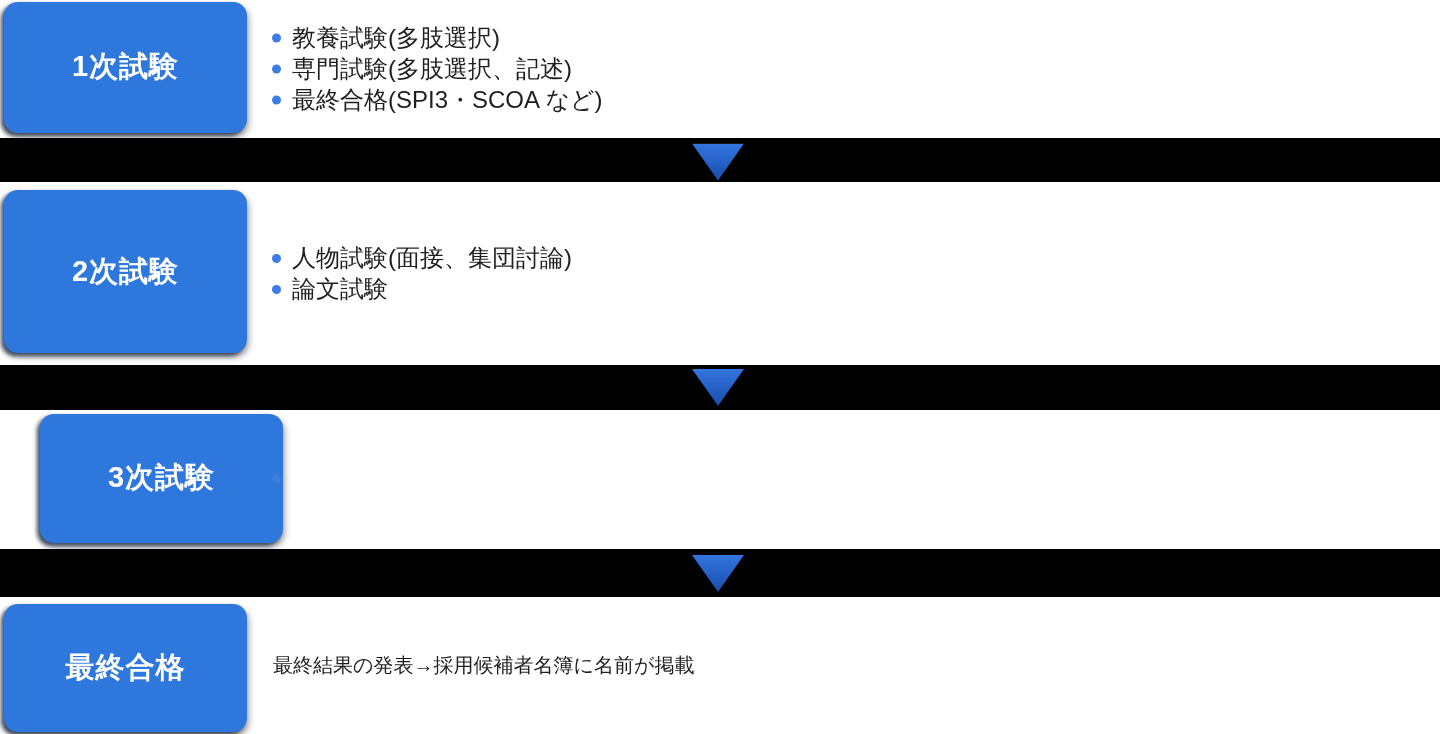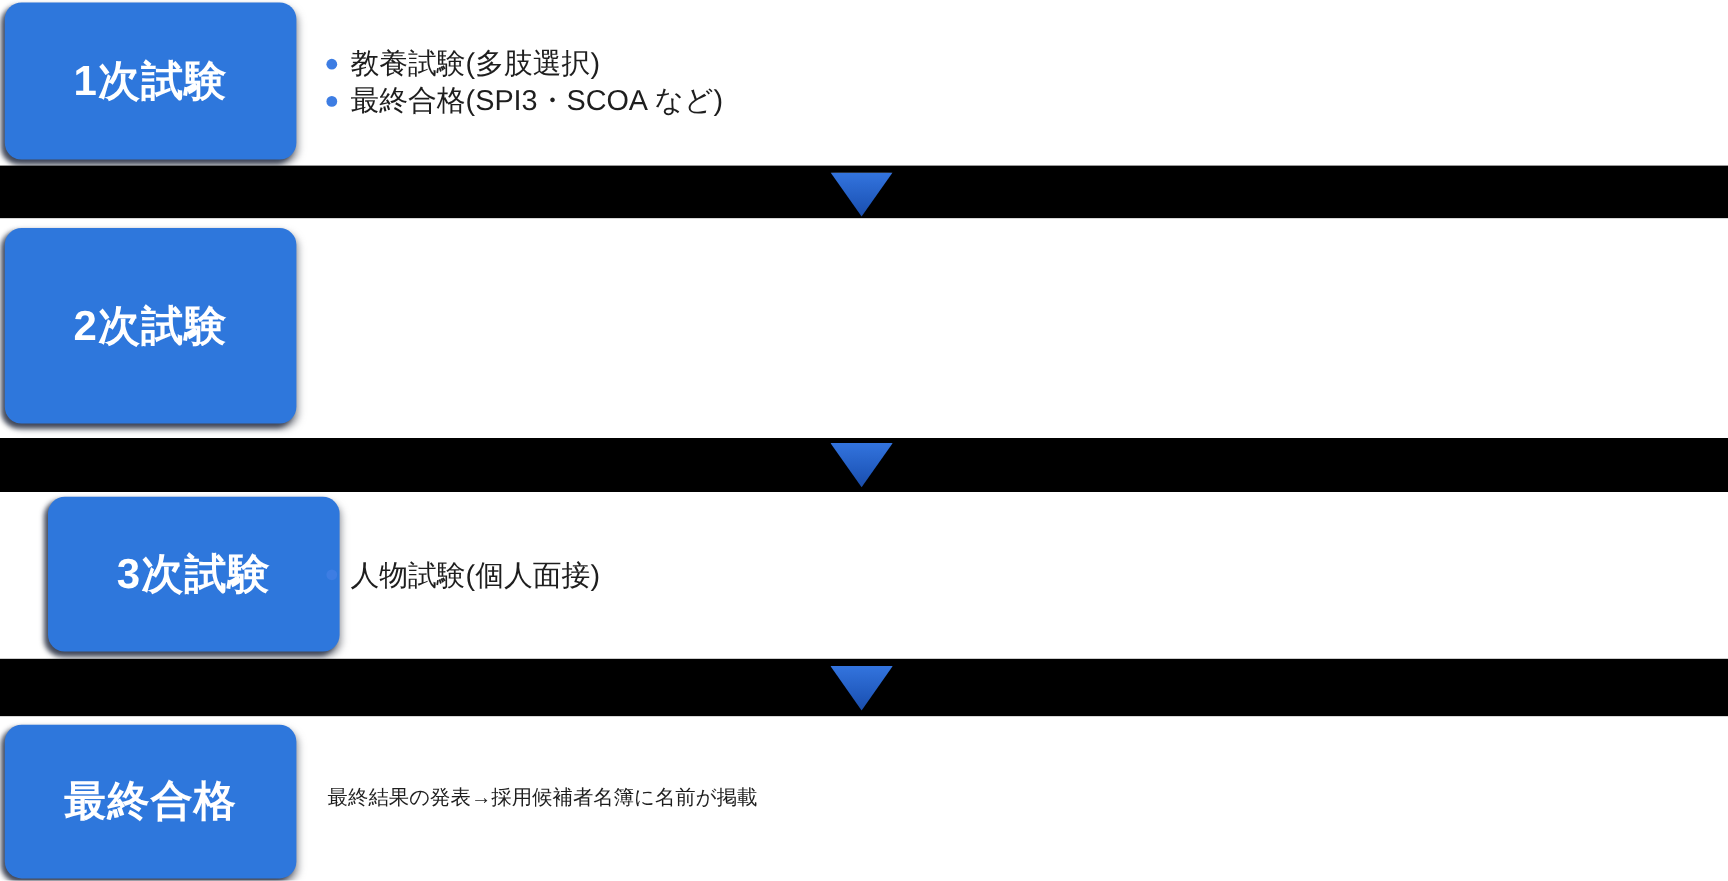--- a/index.html
+++ b/index.html
@@ -27,21 +27,21 @@
   .stage-box {
     position: absolute;
     left: 4px;
     width: 243px;
     border-radius: 14px;
     background: #2E77DC;
     color: #ffffff;
     display: flex;
     align-items: center;
     justify-content: center;
-    font-size: 35px;
+    font-size: 29px;
     font-weight: 700;
     letter-spacing: 1px;
     box-shadow: -3px 3px 4px rgba(44, 52, 72, 0.85),
                  2px 4px 6px rgba(95, 99, 108, 0.55);
   }
   .row-1 .stage-box { top: 2px; bottom: 5px; }
   .row-2 .stage-box { top: 8px; bottom: 12px; }
   .row-3 .stage-box { top: 4px; bottom: 6px; margin-left: 36px; }
   .row-4 .stage-box { top: 7px; bottom: 2px; text-align: right; }
 
@@ -66,21 +66,21 @@
     width: 9px;
     height: 9px;
     border-radius: 50%;
     background: #3D7DE3;
     margin-right: 11px;
   }
   .plain-lines { left: 273px; }
   .plain-lines .text-line {
     height: 32px;
     line-height: 32px;
-    font-size: 17px;
+    font-size: 20px;
     color: #1E1E1E;
     white-space: nowrap;
   }
 
   
   .band { position: relative; background: #000000; }
   .band-1 { height: 47px; }
   .band-2 { height: 47px; }
   .band-3 { height: 50px; }
   .down-arrow {
@@ -106,49 +106,64 @@
       <span>1次試験</span>
     </div>
     <div class="row-content">
       <ul class="bullet-list">
         <li>
           <span class="bullet-dot"></span>
           <span>教養試験(多肢選択)</span>
         </li>
         <li>
           <span class="bullet-dot"></span>
+          <span>専門試験(多肢選択、記述)</span>
+        </li>
+        <li>
+          <span class="bullet-dot"></span>
           <span>最終合格(SPI3・SCOA など)</span>
         </li>
       </ul>
     </div>
   </div>
 
   <div class="band band-1">
     <div class="down-arrow"></div>
   </div>
 
   <div class="flow-row row-2">
     <div class="stage-box">
       <span>2次試験</span>
+    </div>
+    <div class="row-content">
+      <ul class="bullet-list">
+        <li>
+          <span class="bullet-dot"></span>
+          <span>人物試験(面接、集団討論)</span>
+        </li>
+        <li>
+          <span class="bullet-dot"></span>
+          <span>論文試験</span>
+        </li>
+      </ul>
     </div>
   </div>
 
   <div class="band band-2">
     <div class="down-arrow"></div>
   </div>
 
   <div class="flow-row row-3">
     <div class="stage-box">
       <span>3次試験</span>
     </div>
     <div class="row-content">
       <ul class="bullet-list">
         <li>
           <span class="bullet-dot"></span>
-          <span>人物試験(個人面接)</span>
         </li>
       </ul>
     </div>
   </div>
 
   <div class="band band-3">
     <div class="down-arrow"></div>
   </div>
 
   <div class="flow-row row-4">

